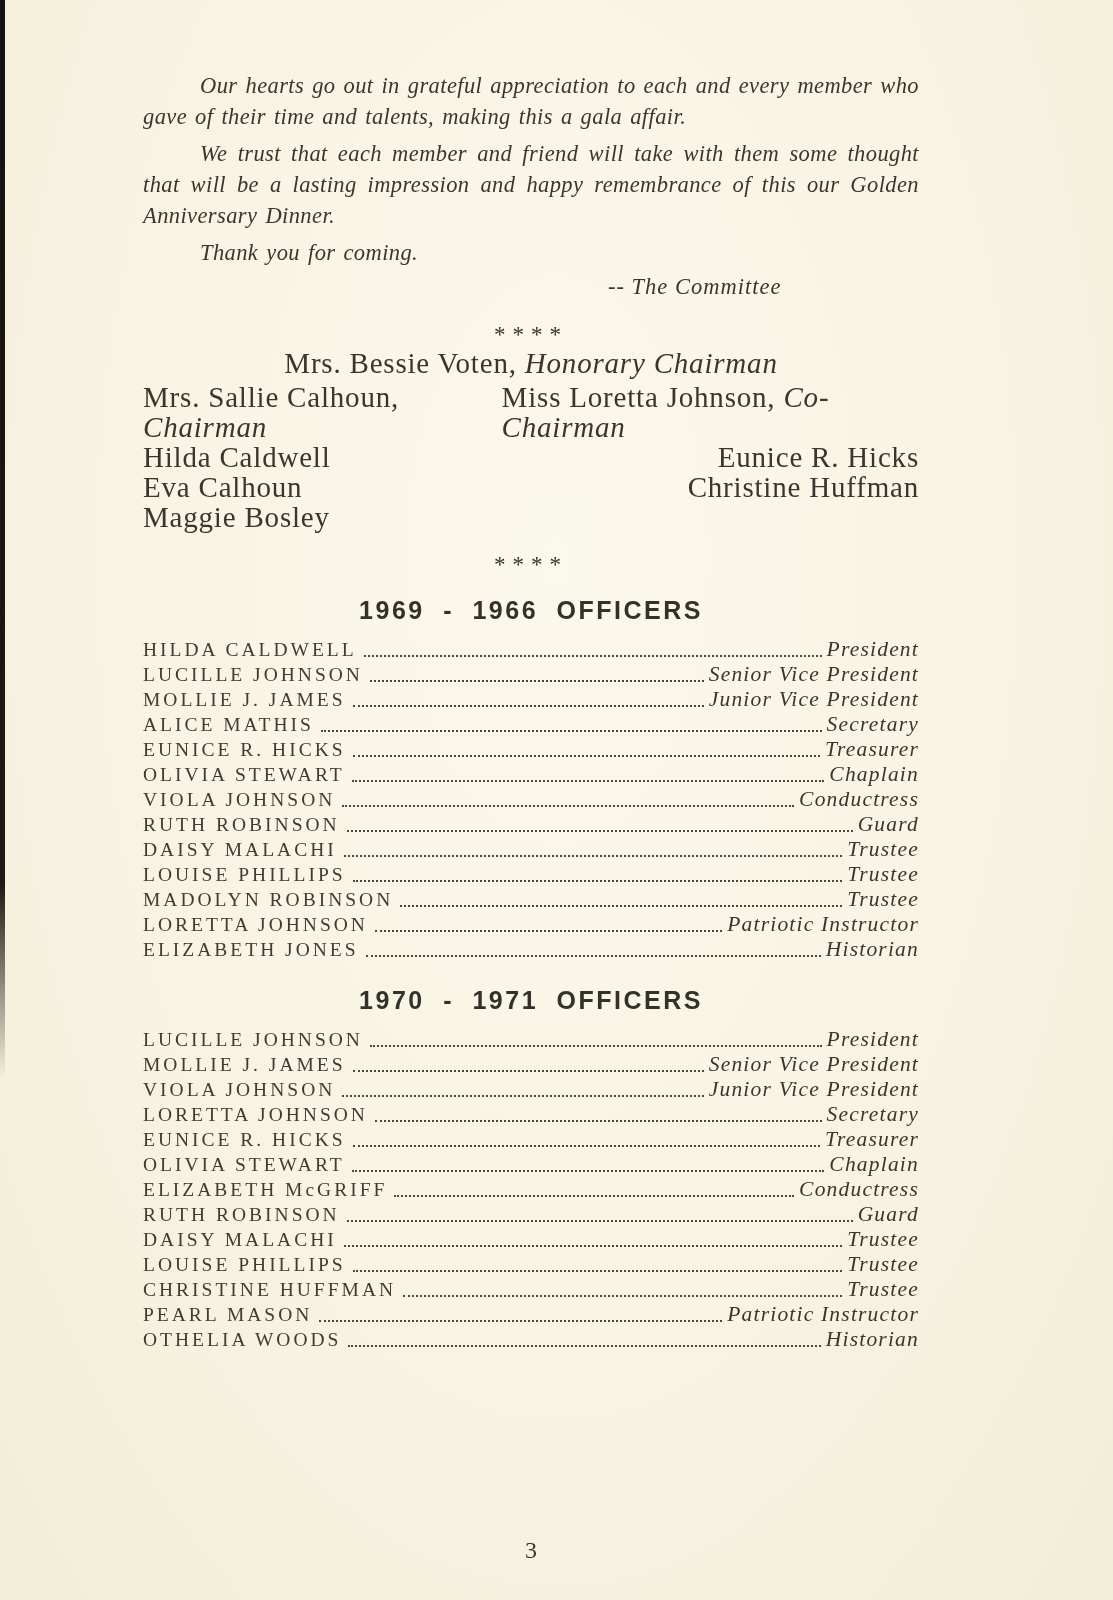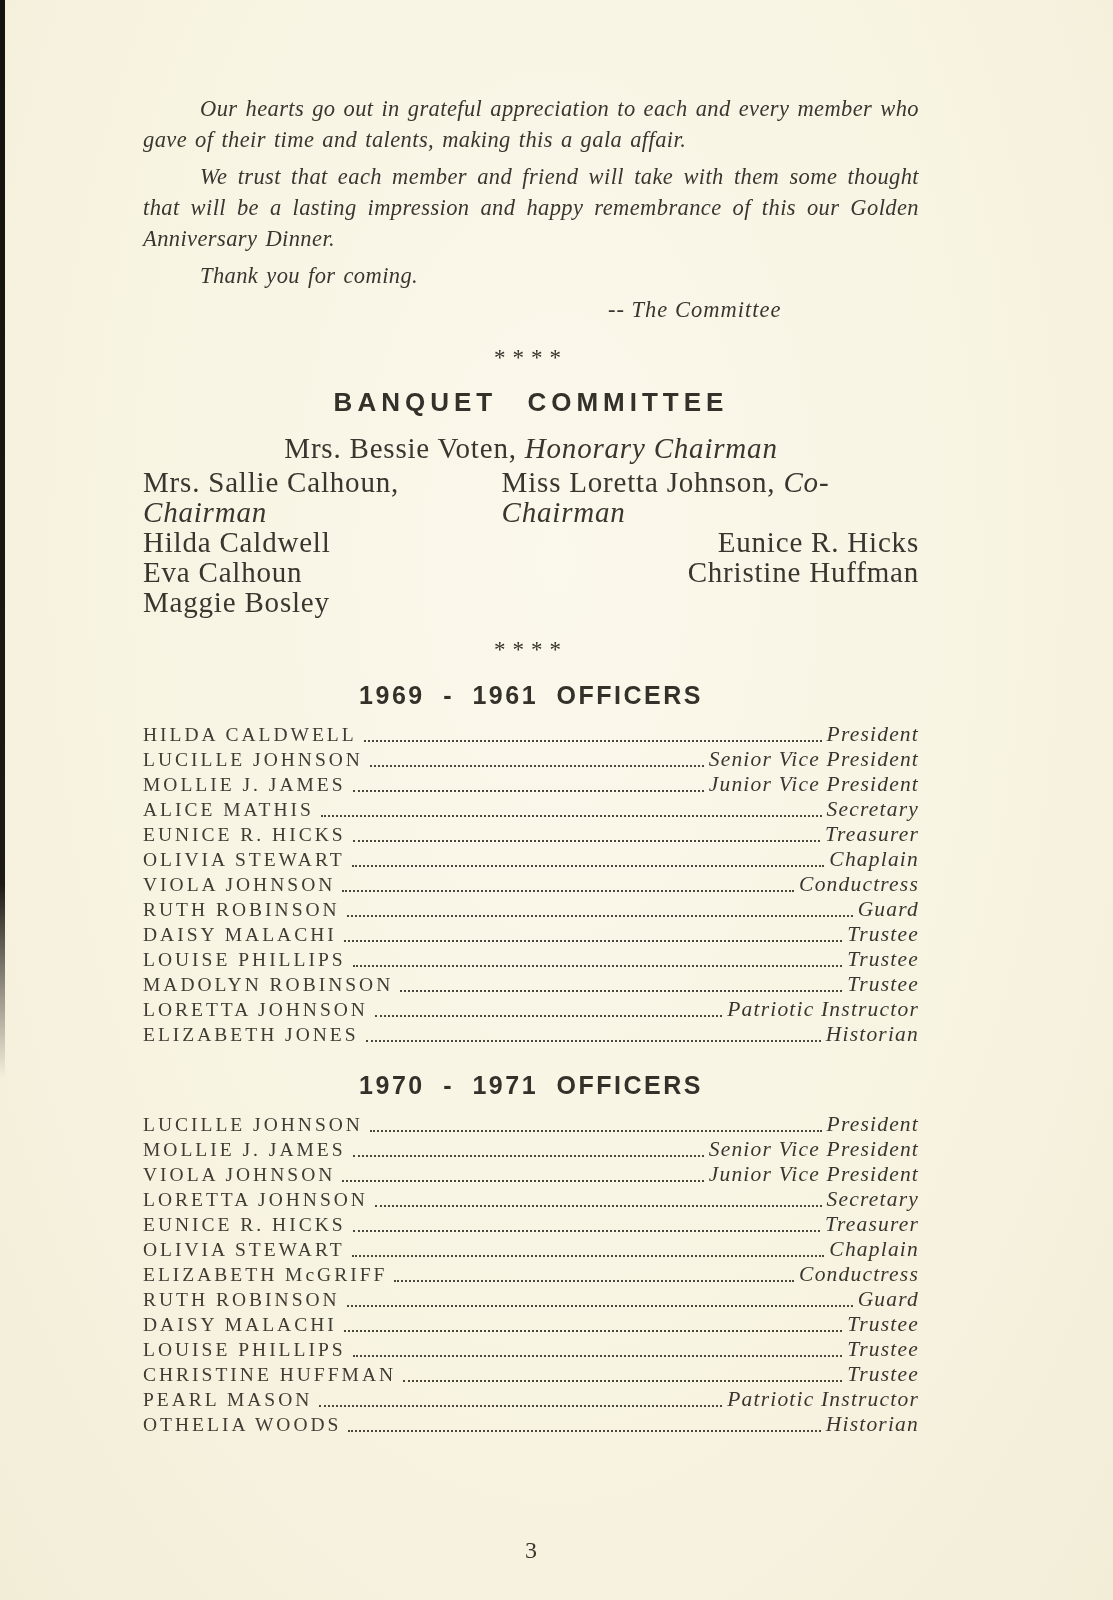--- a/index.html
+++ b/index.html
@@ -20,21 +20,21 @@
     width: 5px; height: 1078px;
     background: linear-gradient(to bottom, #15130f 0%, #1d1a15 82%, rgba(29,26,21,0) 100%);
   }
   .content {
     position: absolute;
     left: 143px; top: 0;
     width: 776px;
   }
   
   .intro {
-    margin-top: 93px;
+    margin-top: 70px;
     font-style: italic;
     font-size: 22.5px;
     line-height: 31px;
     text-align: justify;
     letter-spacing: 0.4px;
     word-spacing: 2px;
   }
   .intro p { margin: 0 0 6px 0; text-indent: 57px; }
   .thanks { text-indent: 57px; margin: 0; }
   .signoff {
@@ -123,21 +123,20 @@
 
     <div class="intro">
       <p>Our hearts go out in grateful appreciation to each and every member who gave of their time and talents, making this a gala affair.</p>
       <p>We trust that each member and friend will take with them some thought that will be a lasting impression and happy remembrance of this our Golden Anniversary Dinner.</p>
       <p class="thanks">Thank you for coming.</p>
     </div>
     <div class="signoff">-- The Committee</div>
 
     <div class="sep">****</div>
 
-    <div class="banquet-title">BANQUET COMMITTEE</div>
 
     <div class="committee">
       <div class="honorary-line">
         <span>Mrs. Bessie Voten,</span>
         <span class="role">Honorary Chairman</span>
       </div>
       <div class="chair-row">
         <span>
           <span>Mrs. Sallie Calhoun,</span>
           <span class="role">Chairman</span>
@@ -153,21 +152,21 @@
       </div>
       <div class="member-row">
         <span>Eva Calhoun</span>
         <span>Christine Huffman</span>
       </div>
       <div class="center-member">Maggie Bosley</div>
     </div>
 
     <div class="sep sep2">****</div>
 
-    <div class="officers-title">1969 - 1961 OFFICERS</div>
+    <div class="officers-title">1969 - 1966 OFFICERS</div>
     <div class="officer-rows">
       <div class="officer-row">
           <span class="officer-name">HILDA CALDWELL</span>
           <span class="leader"></span>
           <span class="officer-role">President</span>
         </div>
       <div class="officer-row">
           <span class="officer-name">LUCILLE JOHNSON</span>
           <span class="leader"></span>
           <span class="officer-role">Senior Vice President</span>

